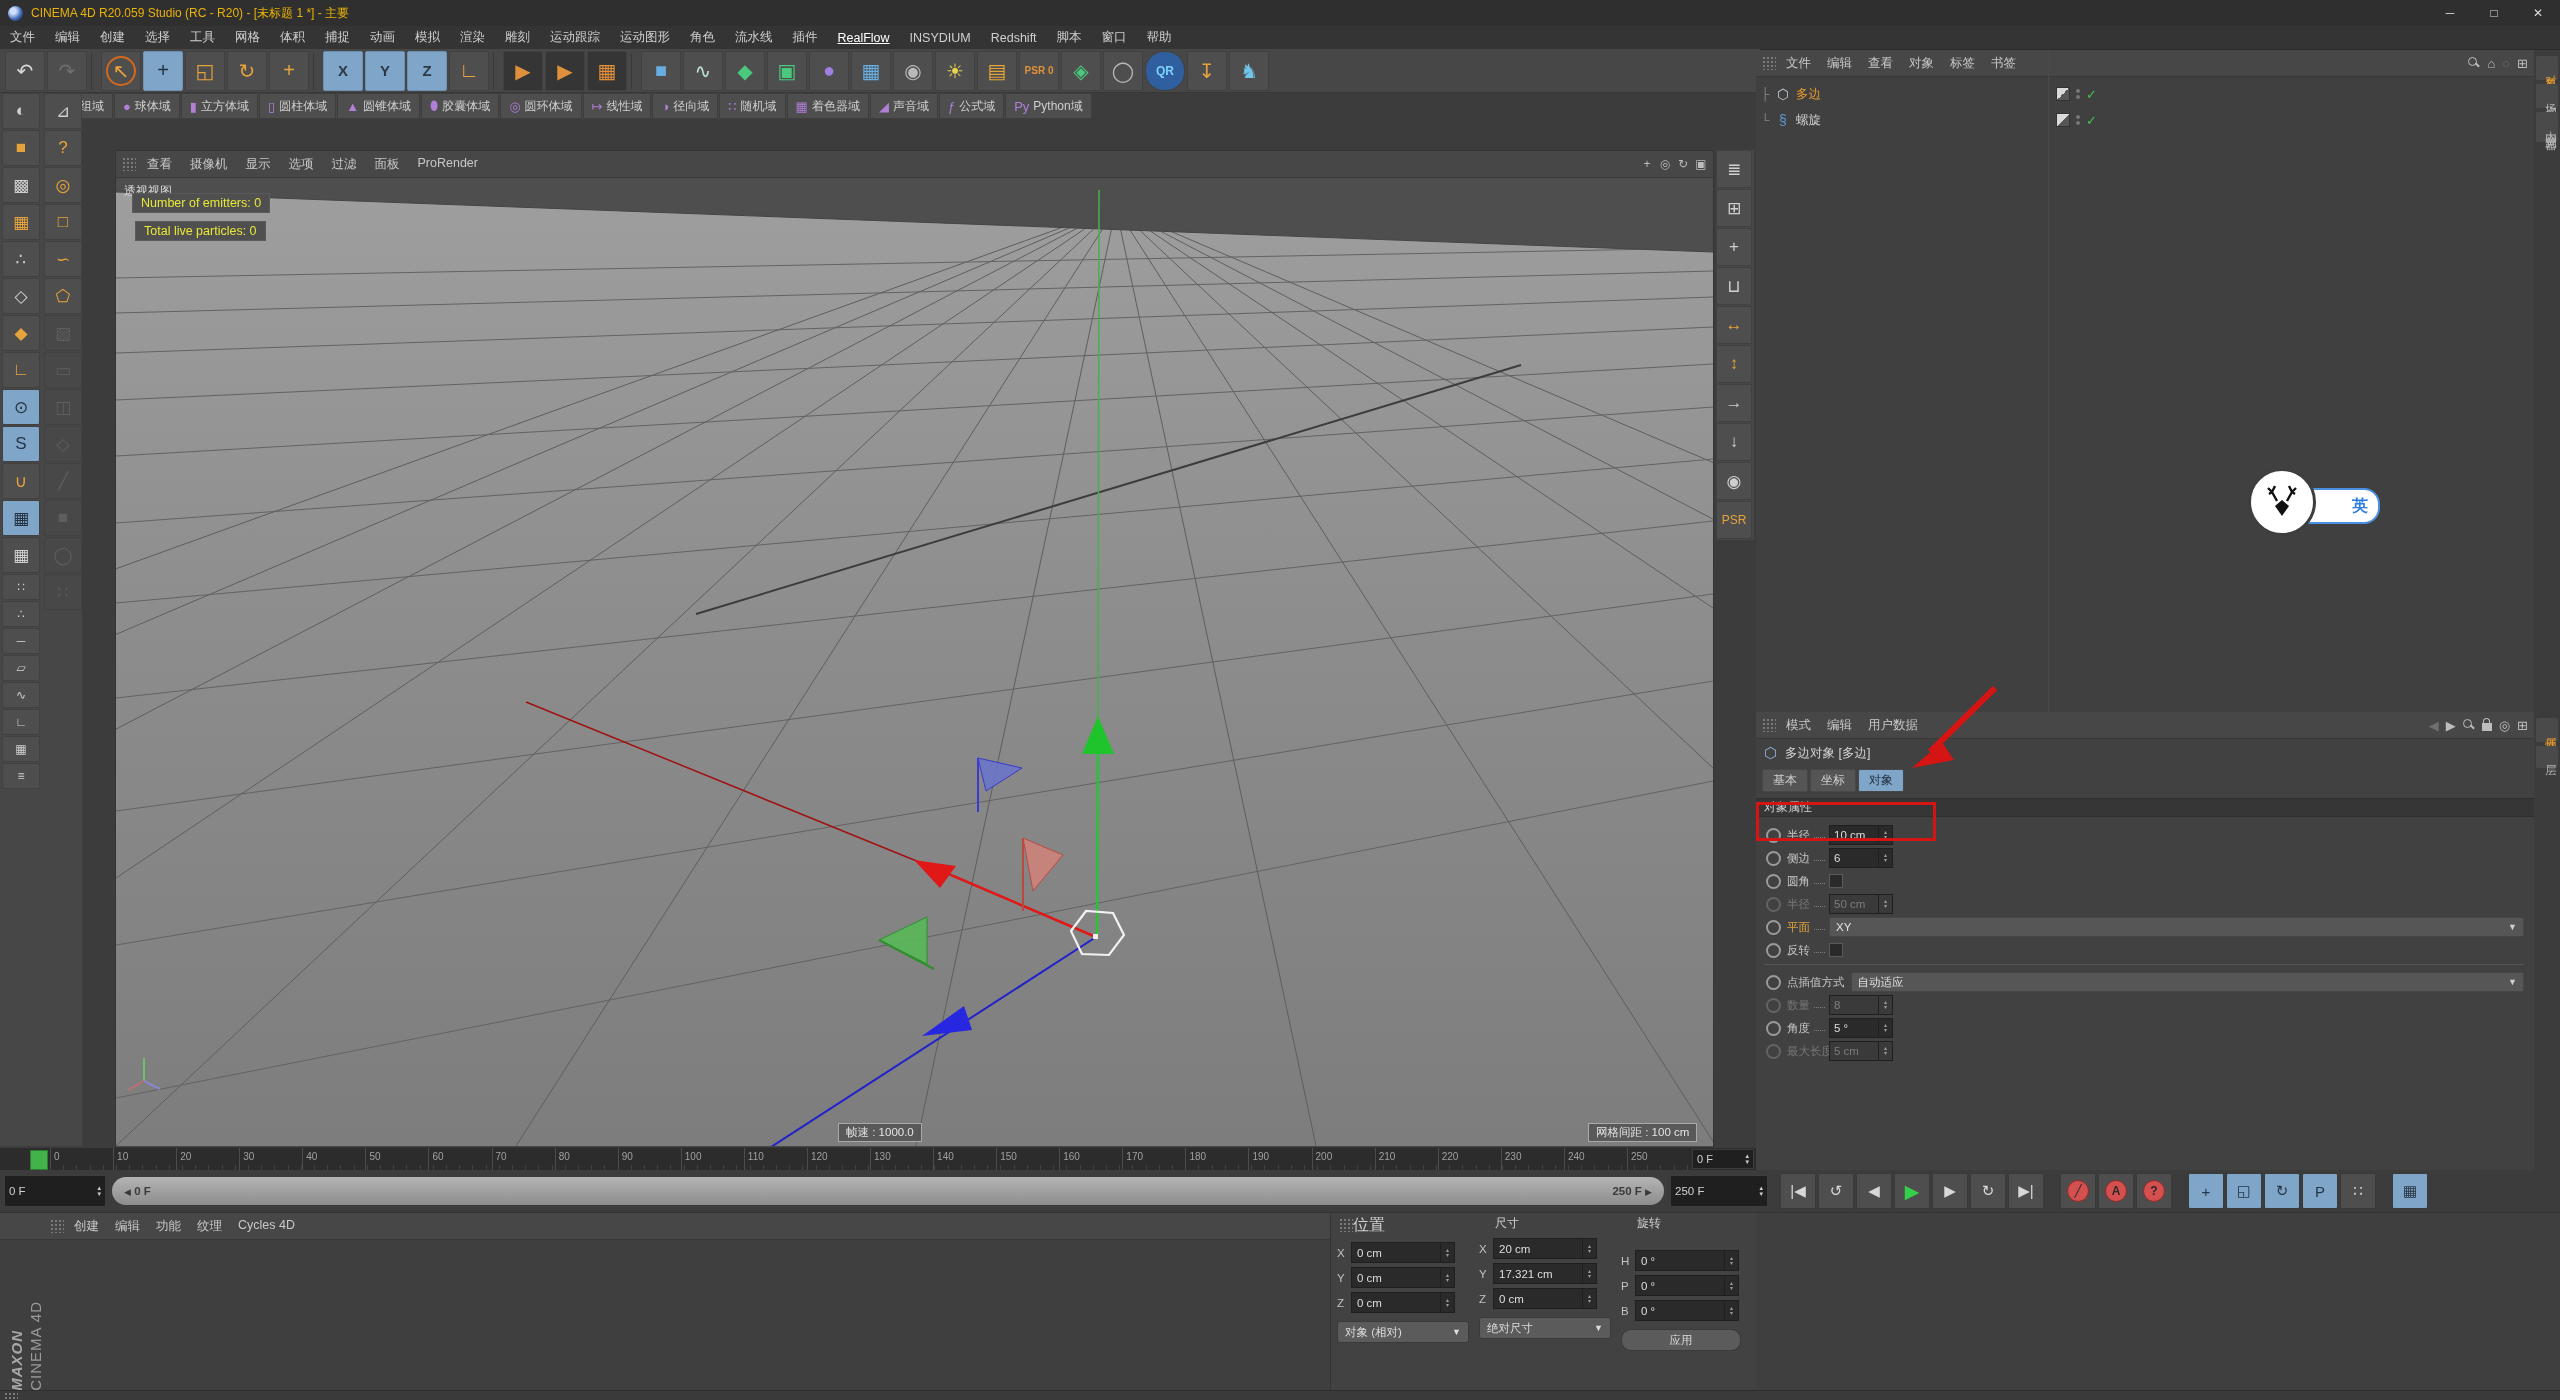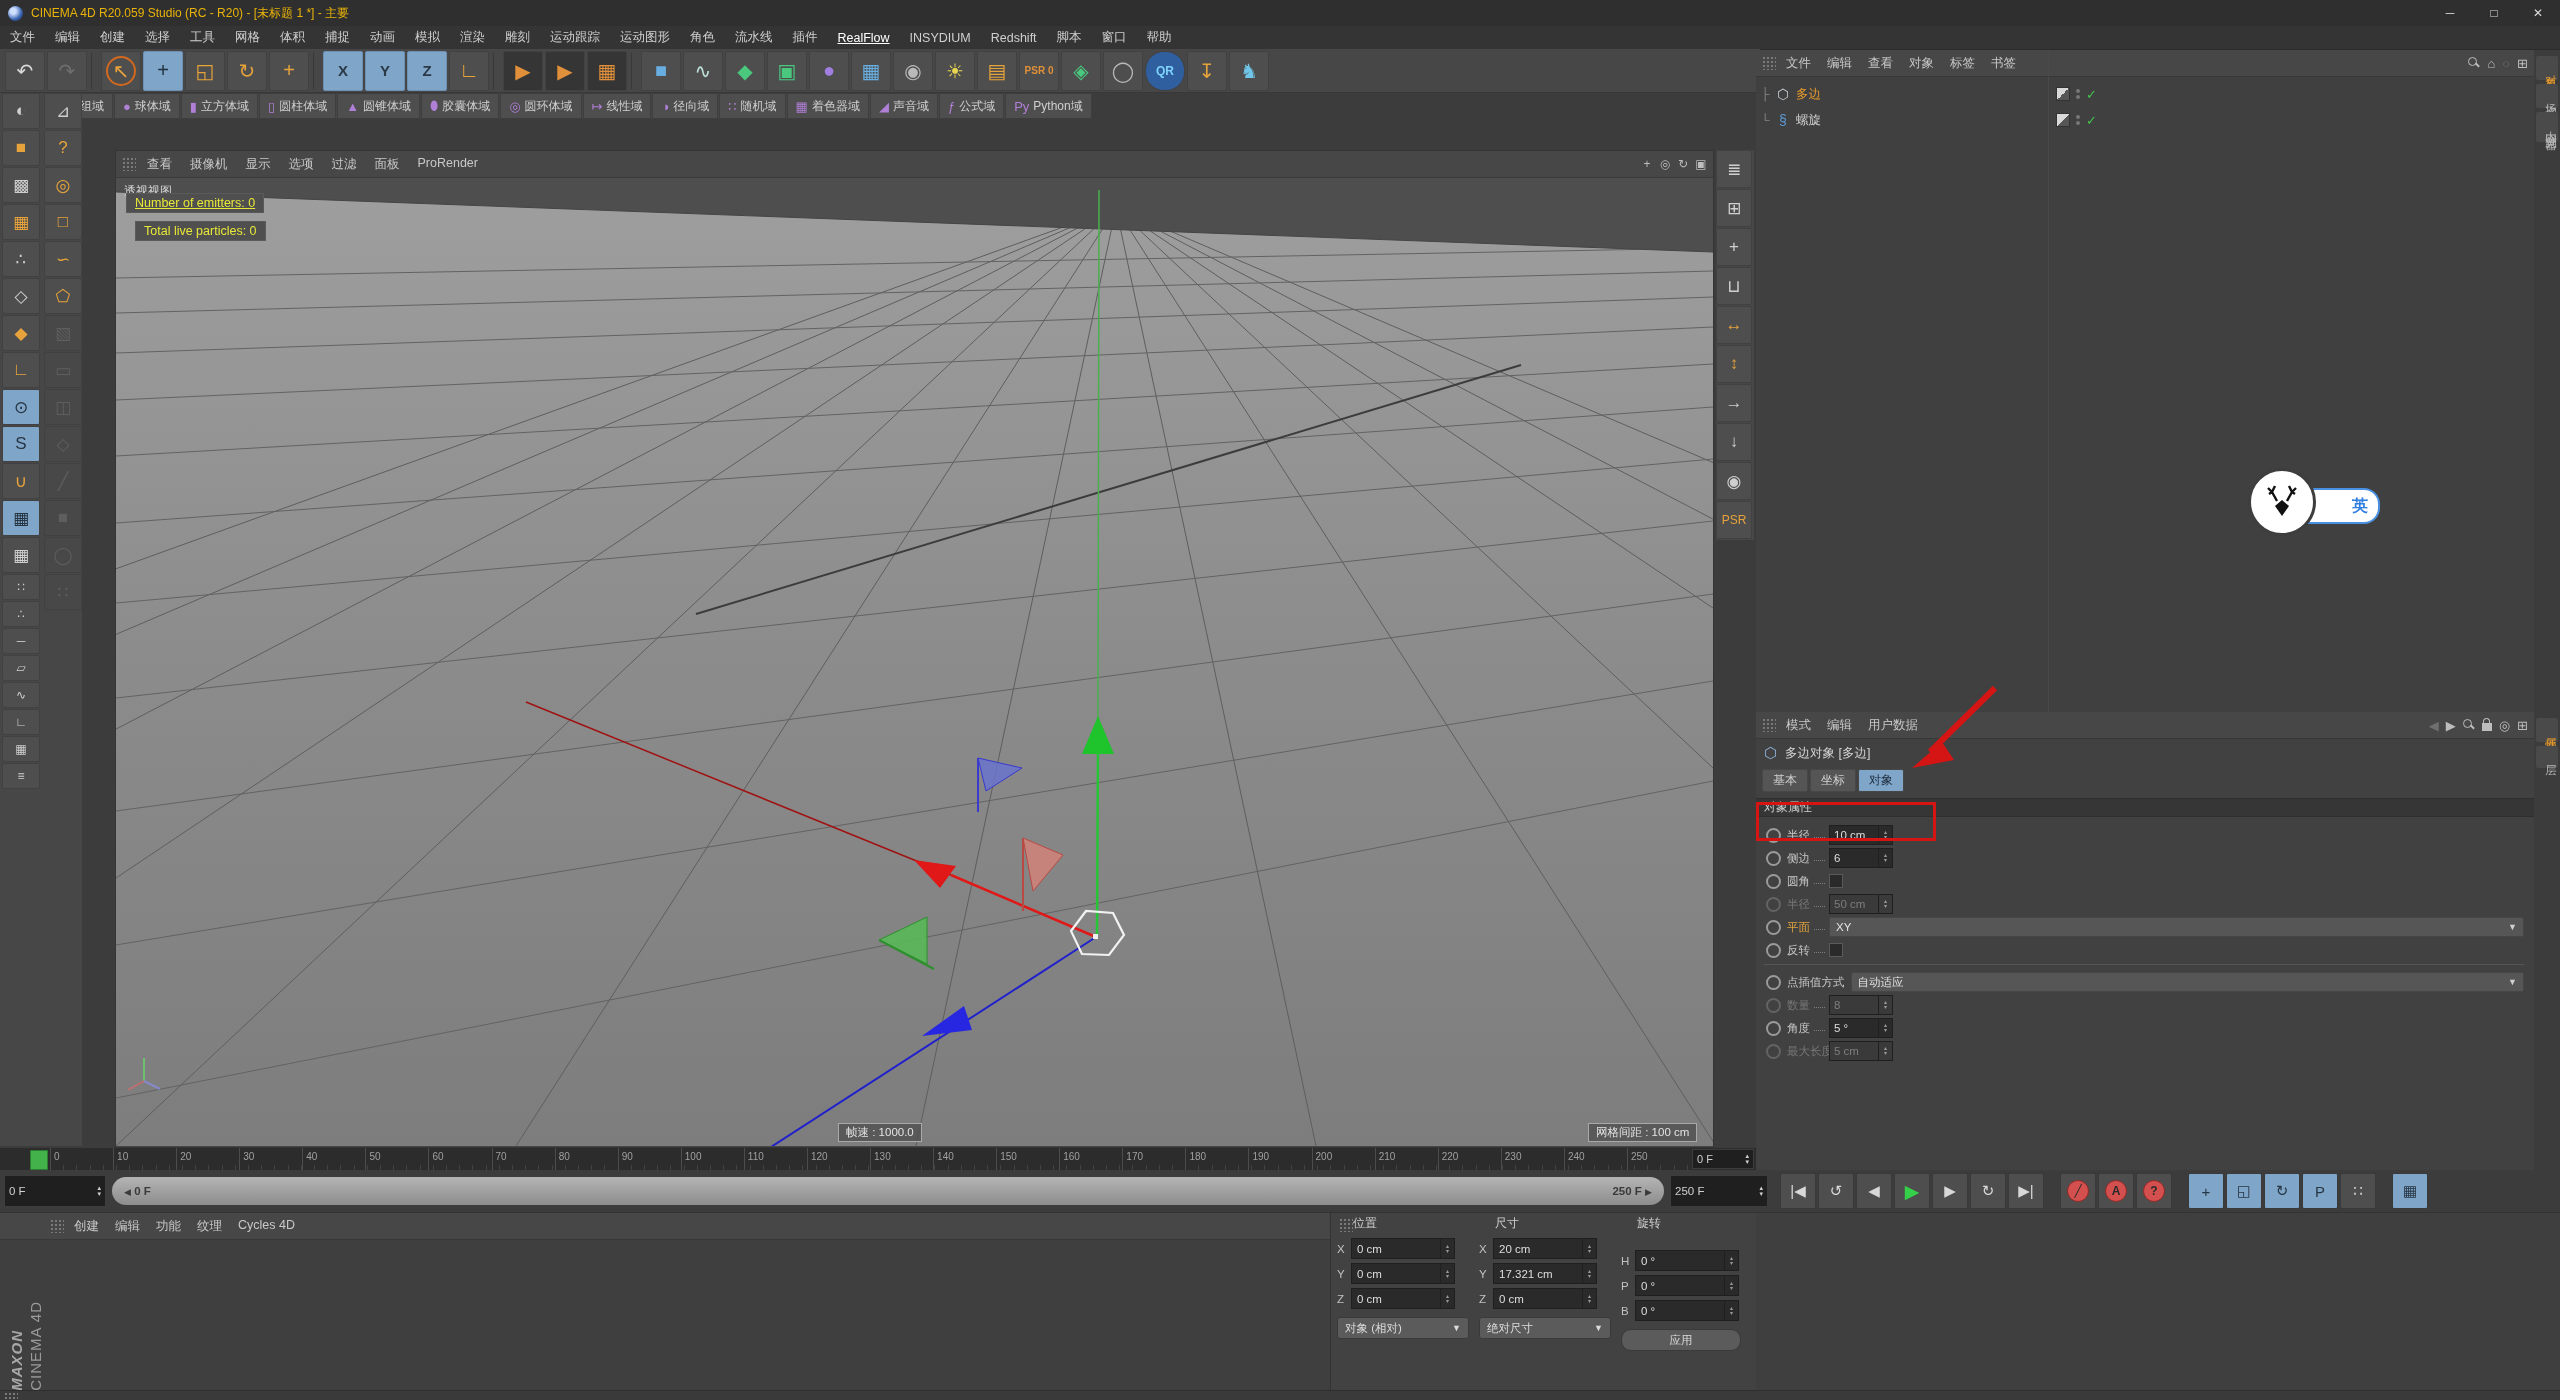--- a/index.html
+++ b/index.html
@@ -560,21 +560,21 @@
           <span class="vpic">
             <span>↻</span>
           </span>
           <span class="vpic">
             <span>▣</span>
           </span>
         </span>
     </div>
     <div id="vp-canvas">
       <div id="vp-label">透视视图</div>
-      <div class="tipbox" style="left:10px;top:15px;text-decoration:underline;">Number of emitters: 0</div>
+      <div class="tipbox" style="left:16px;top:15px;">Number of emitters: 0</div>
       <div class="tipbox" style="left:19px;top:43px;">Total live particles: 0</div>
 
       <svg width="1597" height="968" viewBox="0 0 1597 968">
         <defs>
           <linearGradient id="groundGrad" x1="0" y1="0" x2="0" y2="1">
             <stop offset="0" stop-color="#9e9e9e"></stop>
               <stop offset="0.45" stop-color="#8d8d8d"></stop>
               <stop offset="1" stop-color="#7d7d7d"></stop>
           </linearGradient>
           <clipPath id="groundClip">
@@ -1042,21 +1042,21 @@
       <span class="vlogo">CINEMA 4D</span>
     </div>
   </div>
 
   <div id="coords" class="abs">
     <div id="coords-header">
       <span class="grip"></span>
     </div>
     <div class="cgroups">
       <div class="cgroup">
-        <div style="font-size:12px;color:#cfcfcf;padding-left:16px;margin-top:-22px;margin-bottom:2px;">位置</div>
+        <div style="font-size:16px;color:#cfcfcf;padding-left:16px;margin-top:-22px;margin-bottom:2px;">位置</div>
         <div class="cfield">
             <span class="cpre">X</span>
           <span class="cbox">
               <span class="cval">0 cm</span>
               <span class="aarr">▴<br>▾</span>
             </span>
           </div>
         <div class="cfield">
             <span class="cpre">Y</span>
           <span class="cbox">

